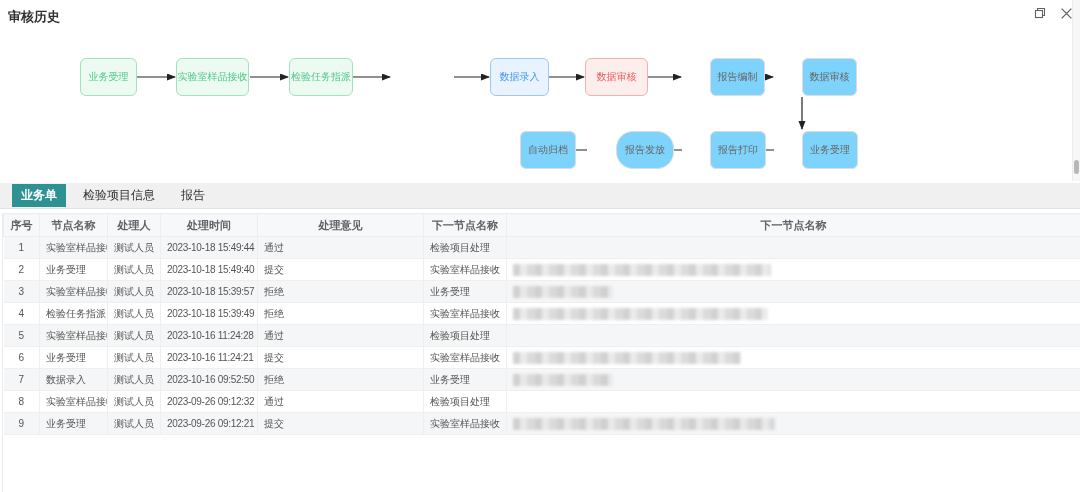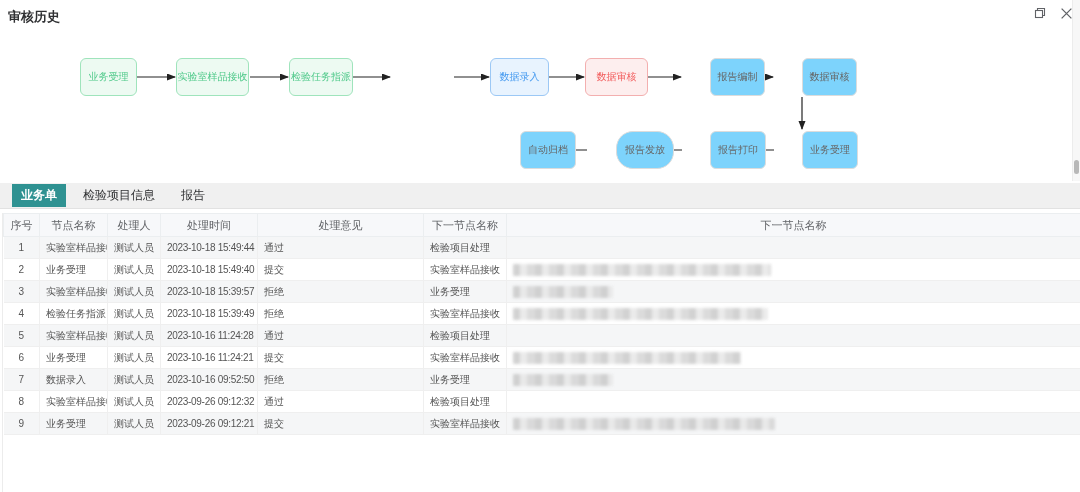--- a/index.html
+++ b/index.html
@@ -29,21 +29,21 @@
 
   
   #tabbar { position:absolute; left:0; top:183px; width:1080px; height:26px; background:#f0f0f0;
     display:flex; align-items:center; padding-left:12px; border-bottom:1px solid #e2e2e2; }
   .tab { height:23px; line-height:23px; padding:0 9px; font-size:12px; color:#303133; cursor:pointer; margin-right:8px; }
   .tab.active { background:#2f9292; color:#fff; font-weight:bold; }
 
   
   #grid-wrap { position:absolute; left:2px; top:213px; width:1078px; height:279px; border-left:1px solid #ececec; }
   table.grid { width:1078px; border-collapse:collapse; table-layout:fixed; }
-  table.grid th { height:23px; background:#f7f8fa; color:#606266; font-size:11px; font-weight:normal;
+  table.grid th { height:23px; background:#f7f8fa; color:#606266; font-size:11px; font-weight:bold;
     border:1px solid #ebeef0; border-left:none; }
   table.grid th:first-child { border-left:1px solid #ebeef0; }
   table.grid td { height:22px; font-size:10px; color:#555;
     border:1px solid #efefef; border-left:none; padding:0 6px; overflow:hidden; white-space:nowrap; }
   table.grid tr.odd td { background:#f5f6f7; }
   table.grid tr.even td { background:#fff; }
   td.c-seq { text-align:center; }
   td.c-time { letter-spacing:-0.3px; }
   .redact { display:inline-block; height:12px; vertical-align:middle; border-radius:1px; opacity:.8;
     background:repeating-linear-gradient(90deg,#c7c7c7 0 7px,#e6e6e6 7px 14px,#d3d3d3 14px 22px);

